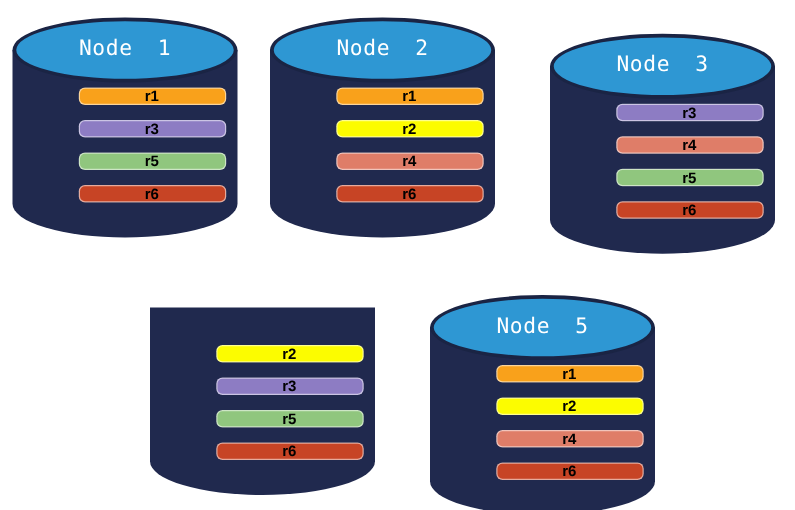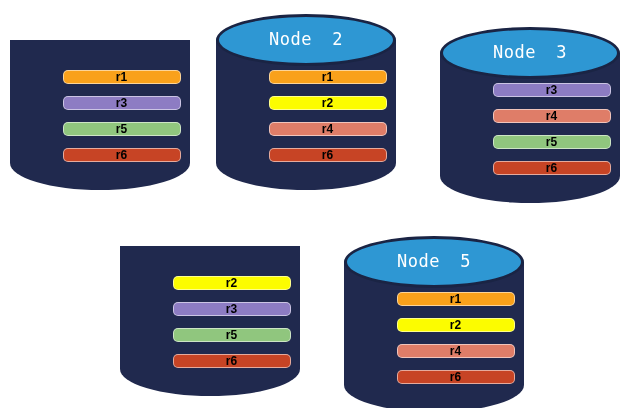--- a/index.html
+++ b/index.html
@@ -87,20 +87,23 @@
   .node-4 { left: 120px; top: 220px; }
   .node-5 { left: 344px; top: 236px; }
 </style>
 </head>
 <body style="background: rgb(255, 255, 255);">
 
 <div class="canvas">
 
   <div class="cylinder node-1">
     <div class="cyl-body"></div>
+    <div class="cyl-top">
+      <span class="cyl-title">Node 1</span>
+    </div>
     <div class="bars">
       <div class="bar" style="background: rgb(249, 161, 27);">r1</div>
       <div class="bar" style="background: rgb(141, 124, 195);">r3</div>
       <div class="bar" style="background: rgb(144, 198, 126);">r5</div>
       <div class="bar" style="background: rgb(199, 68, 37);">r6</div>
     </div>
   </div>
 
   <div class="cylinder node-2">
     <div class="cyl-body"></div>

